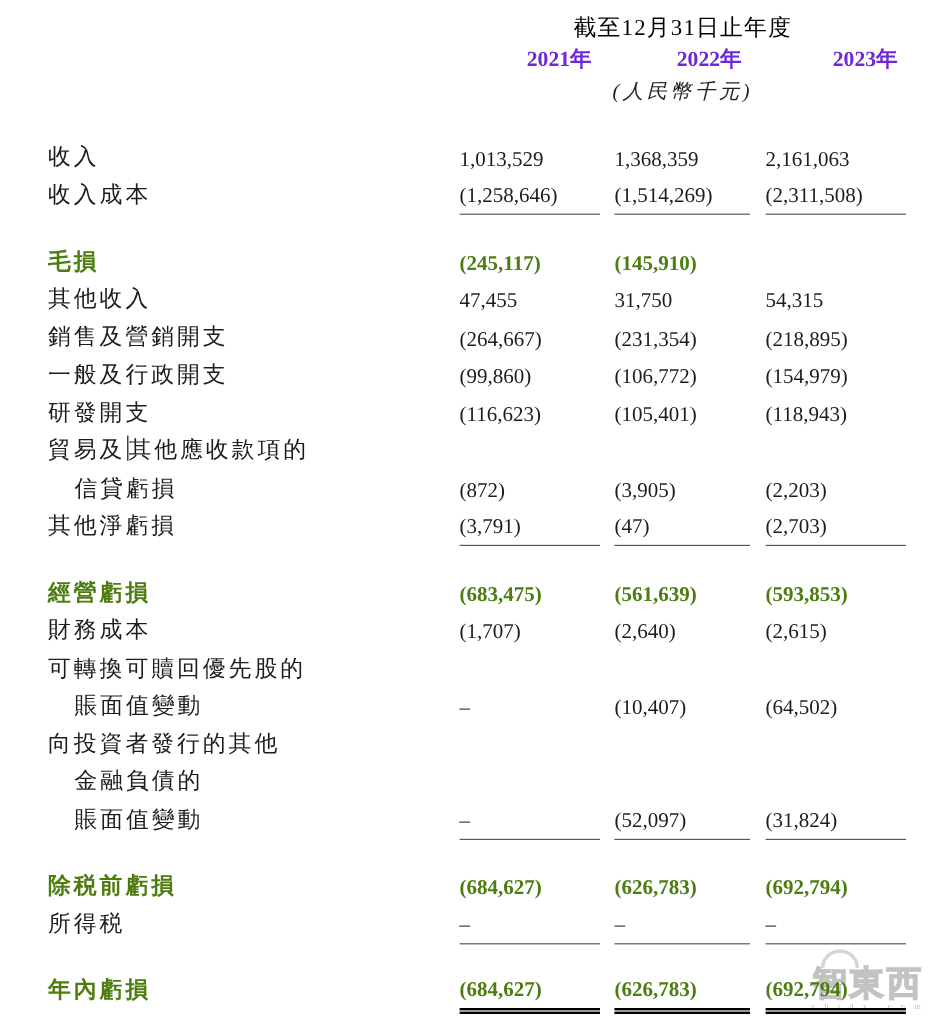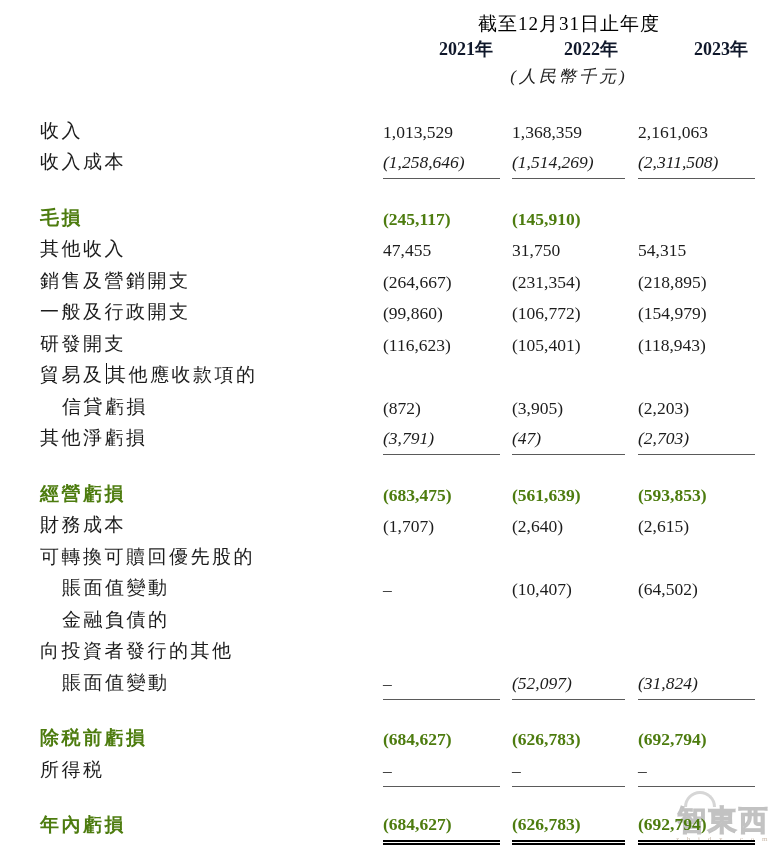--- a/index.html
+++ b/index.html
@@ -14,21 +14,21 @@
     box-sizing:border-box;
   }
   
   .head-block { margin-left:343px; width:372px; }
   .period-title {
     text-align:center; font-weight:normal; font-size:19px; color:#000;
     letter-spacing:1px; line-height:24px; white-space:nowrap;
   }
   .year-row { display:flex; line-height:26px; }
   .year-cell {
-    text-align:right; font-weight:bold; font-size:18px; color:#0f172a;
+    text-align:right; font-weight:bold; font-size:18px; color:#6d28d9;
     box-sizing:border-box; padding-right:7px;
   }
   .y1 { width:117px; }
   .y2 { width:113px; margin-left:12px; }
   .y3 { width:117px; margin-left:13px; }
   .unit-note {
     text-align:center; font-style:italic; font-size:17px; color:#222;
     letter-spacing:3px; line-height:30px; margin-bottom:24px; white-space:nowrap;
   }
   
@@ -40,21 +40,21 @@
   .row.indent .label { padding-left:22px; }
   .c {
     text-align:left; font-size:17.5px; box-sizing:border-box;
     padding-bottom:5px; white-space:nowrap;
   }
   .c.c1 { width:117px; margin-left:8px;  }
   .c.c2 { width:113px; margin-left:12px; }
   .c.c3 { width:117px; margin-left:13px; }
   .c.np { padding-right:6px; }          
   .row.bold .label, .row.bold .c { font-weight:bold; color:#4d7c0f; }
-  .row.rule-single .c { border-bottom:1.6px solid #5a5a5a;font-style:italic; }
+  .row.rule-single .c { border-bottom:1.6px solid #5a5a5a; }
   .row.rule-double .c { border-bottom:2.5px solid #000; position:relative; }
   .row.rule-double .c::after {
     content:""; position:absolute; left:0; right:0; bottom:-5px;
     height:2px; background:#000;
   }
   .gap { height:24px; }
   .caret {
     display:inline-block; width:1.5px; height:21px; background:#111;
     vertical-align:-3px; margin:0 0 0 1px;
   }
@@ -175,28 +175,28 @@
         <div class="c c1"></div>
         <div class="c c2"></div>
         <div class="c c3"></div>
       </div>
       <div class="row indent">
         <div class="label">賬面值變動</div>
         <div class="c c1 np">–</div>
         <div class="c c2">(10,407)</div>
         <div class="c c3">(64,502)</div>
       </div>
+      <div class="row">
+        <div class="label">向投資者發行的其他</div>
+        <div class="c c1"></div>
+        <div class="c c2"></div>
+        <div class="c c3"></div>
+      </div>
       <div class="row indent">
         <div class="label">金融負債的</div>
-        <div class="c c1"></div>
-        <div class="c c2"></div>
-        <div class="c c3"></div>
-      </div>
-      <div class="row">
-        <div class="label">向投資者發行的其他</div>
         <div class="c c1"></div>
         <div class="c c2"></div>
         <div class="c c3"></div>
       </div>
       <div class="row indent rule-single">
         <div class="label">賬面值變動</div>
         <div class="c c1 np">–</div>
         <div class="c c2">(52,097)</div>
         <div class="c c3">(31,824)</div>
       </div>

